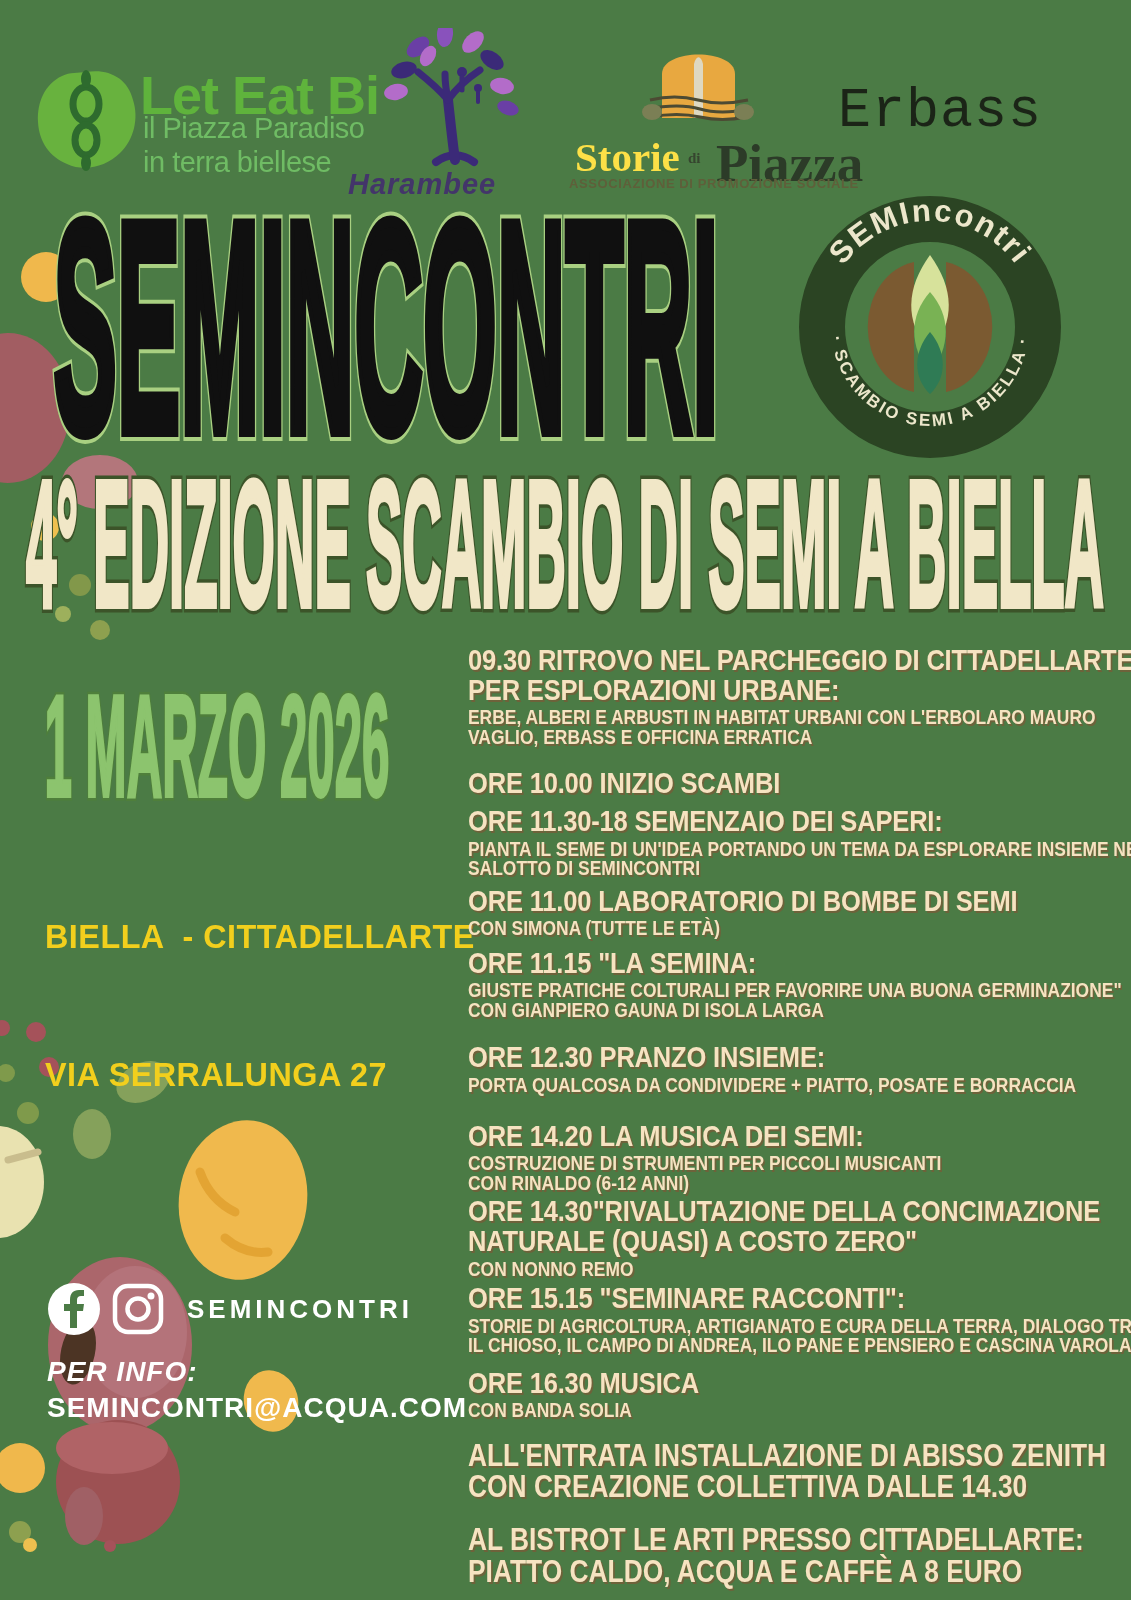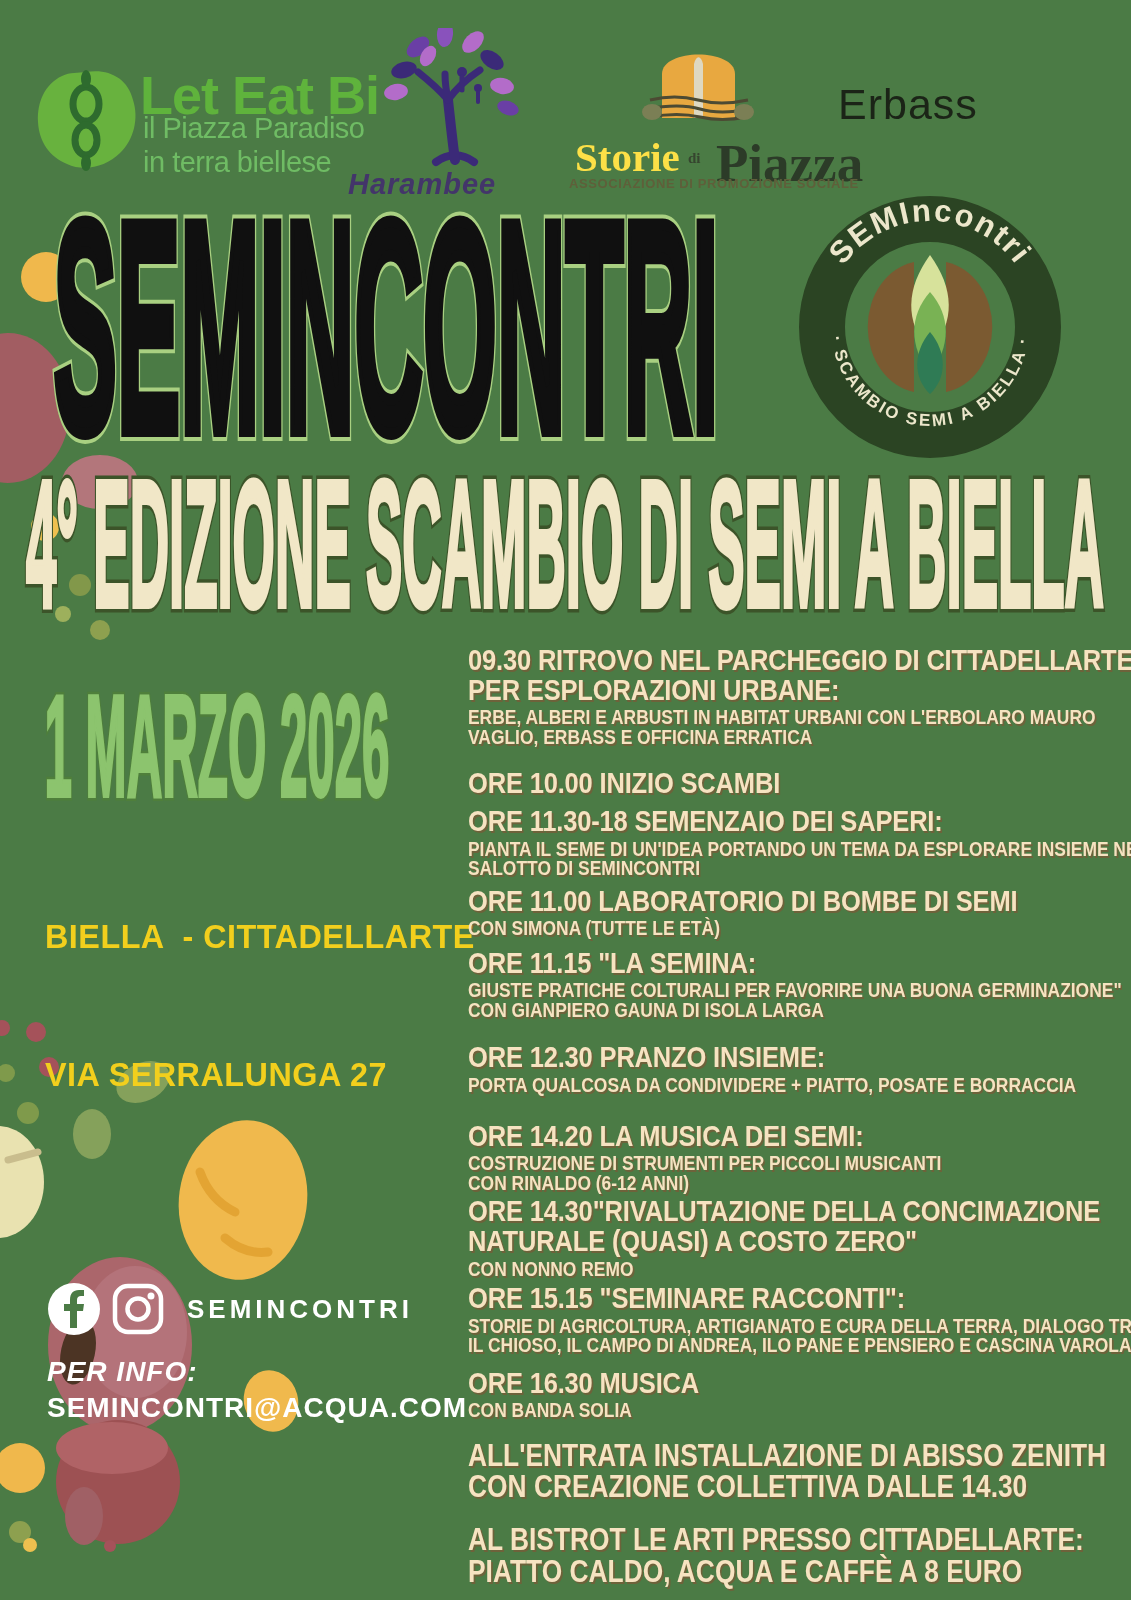--- a/index.html
+++ b/index.html
@@ -14,21 +14,21 @@
 
   
   .leb-title{left:140px;top:64px;font-size:54px;font-weight:bold;color:#5fb33c;letter-spacing:-1px;}
   .leb-sub{left:143px;font-size:29px;color:#6fbc64;font-weight:500;letter-spacing:-0.5px;}
   .harambee-label{left:348px;top:168px;width:160px;text-align:left;font-size:29px;color:#43356a;
     font-style:italic;font-weight:bold;letter-spacing:1px;}
   .storie-w1{left:575px;top:133px;font-family:"Liberation Serif",serif;font-size:41px;font-weight:bold;color:#fde047;}
   .storie-w2{left:688px;top:150px;font-family:"Liberation Serif",serif;font-size:15px;font-weight:bold;color:#36452f;}
   .storie-w3{left:716px;top:133px;font-family:Liberation Serif, serif;font-size:53px;font-weight:bold;color:#2c3b28;}
   .storie-sub{left:569px;top:176px;font-size:13px;font-weight:bold;color:#5f5f3a;letter-spacing:0.6px;}
-  .erbass{left:838px;top:80px;font-family:Liberation Sans, sans-serif;font-size:43px;color:#1b2417;letter-spacing:1px;text-align:center;}
+  .erbass{left:838px;top:80px;font-family:Liberation Mono, monospace;font-size:55px;color:#1b2417;letter-spacing:1px;text-align:center;}
 
   
   .loc{left:45px;top:822px;color:#f2cf1d;font-weight:bold;font-size:33px;letter-spacing:0.5px;
        white-space:pre;line-height:46px;transform:scaleX(0.98);transform-origin:left top;}
 
   
   .sched{left:432px;top:645px;width:690px;margin-left:36px;}
   .sched-inner{transform:scaleX(0.85);transform-origin:left top;width:812px;
      color:#f6e3c1;text-shadow:2px 2px 0 rgba(146,74,47,0.5);}
   .item{margin:0;}

